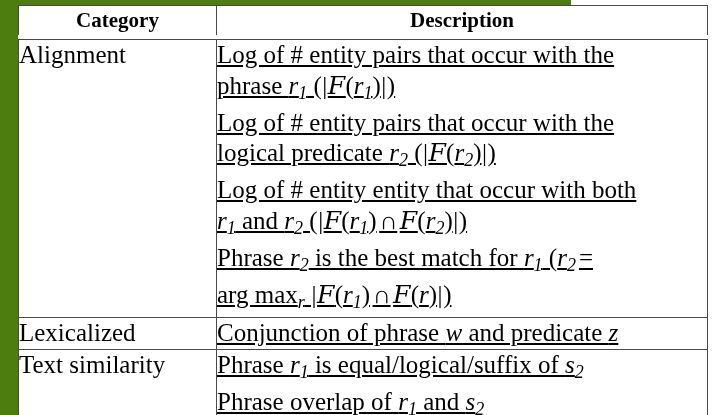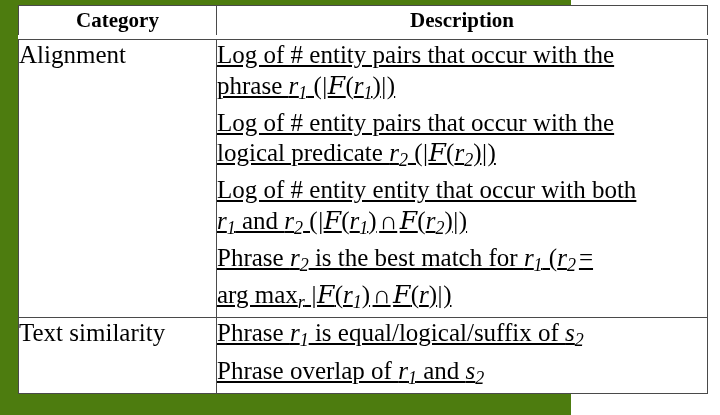--- a/index.html
+++ b/index.html
@@ -149,20 +149,28 @@
               <span class="desc-line"><span>phrase </span><span class="mvar">r</span><span class="msub">1</span><span> (</span><span class="mbar">|</span><span class="mcal">F</span><span>(</span><span class="mvar">r</span><span class="msub">1</span><span>)</span><span class="mbar">|</span><span>)</span></span>
               <span class="desc-line"><span>Log of # entity pairs that occur with the</span></span>
               <span class="desc-line"><span>logical predicate </span><span class="mvar">r</span><span class="msub">2</span><span> (</span><span class="mbar">|</span><span class="mcal">F</span><span>(</span><span class="mvar">r</span><span class="msub">2</span><span>)</span><span class="mbar">|</span><span>)</span></span>
               <span class="desc-line"><span>Log of # entity entity that occur with both</span></span>
               <span class="desc-line"><span class="mvar">r</span><span class="msub">1</span><span> and </span><span class="mvar">r</span><span class="msub">2</span><span> (</span><span class="mbar">|</span><span class="mcal">F</span><span>(</span><span class="mvar">r</span><span class="msub">1</span><span>)</span><span class="mcap">∩</span><span class="mcal">F</span><span>(</span><span class="mvar">r</span><span class="msub">2</span><span>)</span><span class="mbar">|</span><span>)</span></span>
               <span class="desc-line"><span>Phrase </span><span class="mvar">r</span><span class="msub">2</span><span> is the best match for </span><span class="mvar">r</span><span class="msub">1</span><span> (</span><span class="mvar">r</span><span class="msub">2</span><span class="mrel">=</span></span>
               <span class="desc-line"><span class="mop">arg max</span><span class="msub">r</span><span> </span><span class="mbar">|</span><span class="mcal">F</span><span>(</span><span class="mvar">r</span><span class="msub">1</span><span>)</span><span class="mcap">∩</span><span class="mcal">F</span><span>(</span><span class="mvar">r</span><span>)</span><span class="mbar">|</span><span>)</span></span>
             </div>
           </td>
         </tr>
+        <tr>
+          <td class="cell"><span class="cat-label">Lexicalized</span></td>
+          <td class="cell last-col">
+            <div class="desc-block">
+              <span class="desc-line"><span>Conjunction of phrase </span><span class="mvar">w</span><span> and predicate </span><span class="mvar">z</span></span>
+            </div>
+          </td>
+        </tr>
         <tr class="last-row">
           <td class="cell"><span class="cat-label">Text similarity</span></td>
           <td class="cell last-col">
             <div class="desc-block">
               <span class="desc-line"><span>Phrase </span><span class="mvar">r</span><span class="msub">1</span><span> is equal/logical/suffix of </span><span class="mvar">s</span><span class="msub">2</span></span>
               <span class="desc-line"><span>Phrase overlap of </span><span class="mvar">r</span><span class="msub">1</span><span> and </span><span class="mvar">s</span><span class="msub">2</span></span>
             </div>
           </td>
         </tr>
       </tbody>

